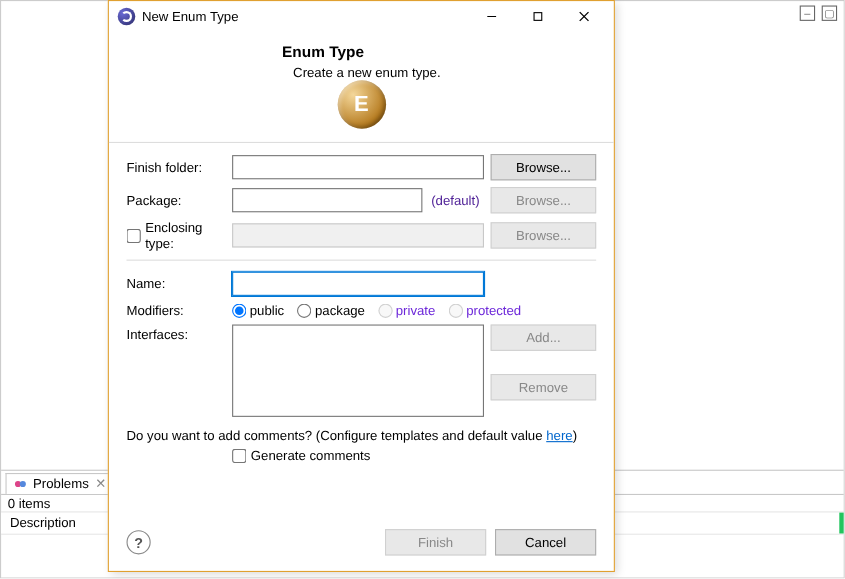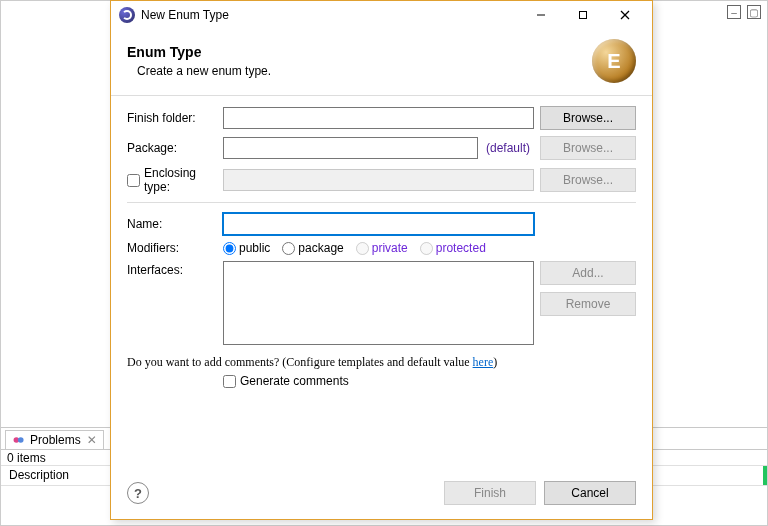--- a/index.html
+++ b/index.html
@@ -76,23 +76,23 @@
   .header-cell {
     padding: 2px 8px;
     border-right: 4px solid #22c55e;
     background: #fff;
     flex: 1;
   }
   .header-cell:first-child{ flex: 0 0 140px; }
   
   .dialog {
     position: absolute;
-    left: 110px;
+    left: 98px;
     top: 0;
-    width: 543px;
+    width: 461px;
     height: 520px;
     background: #fff;
     border: 1px solid #e0a030;
     box-shadow: 3px 3px 8px rgba(0,0,0,0.15);
     display: flex;
     flex-direction: column;
   }
   .titlebar {
     height: 28px;
     display: flex;
@@ -115,20 +115,21 @@
   .win-btn {
     width: 42px; height: 26px;
     display: flex; align-items: center; justify-content: center;
     font-family: inherit;
   }
   .header-area {
     padding: 10px 16px 12px 16px;
     display: flex;
     align-items: center;
     border-bottom: 1px solid #ddd;
+    flex-direction: column;
   }
   .header-text { flex: 1; }
   .header-title { font-size: 14px; font-weight: 600; margin: 0 0 4px 0; }
   .header-sub { font-size: 12px; color: #000; margin-left: 10px; }
   .enum-badge {
     width: 44px; height: 44px;
     border-radius: 50%;
     background: radial-gradient(circle at 32% 30%, #f4d79a, #b57a1e 70%, #7a4e0e);
     display: flex; align-items: center; justify-content: center;
     color: #fff; font-weight: bold; font-size: 20px;
@@ -183,22 +184,22 @@
   .radio-item.disabled { color:#888;}
   input[type=radio]{ margin:0; }
   input[type=radio]:disabled + span{color:#6d28d9;}
   .interfaces-row { align-items: flex-start; }
   .interfaces-row .form-label { padding-top:2px;}
   .listbox {
     flex:1; height: 84px;
     border:1px solid #767676;
     background:#fff;
   }
-  .interfaces-row .side-btn-area{ flex-direction:column; gap:7px; align-items:center;}
-  .comments-question { margin-top:10px;font-family:Liberation Serif, serif; }
+  .interfaces-row .side-btn-area{ flex-direction:column; gap:21px; align-items:center;}
+  .comments-question { margin-top:10px; }
   .link { color:#0066cc; text-decoration: underline; cursor: pointer; }
   .generate-row { display:flex; align-items:center; gap:4px; margin-top:4px; margin-left:96px;}
   .footer {
     display:flex;
     align-items:center;
     padding: 10px 16px 14px 16px;
     gap: 8px;
   }
   .help-icon {
     width:22px; height:22px;

